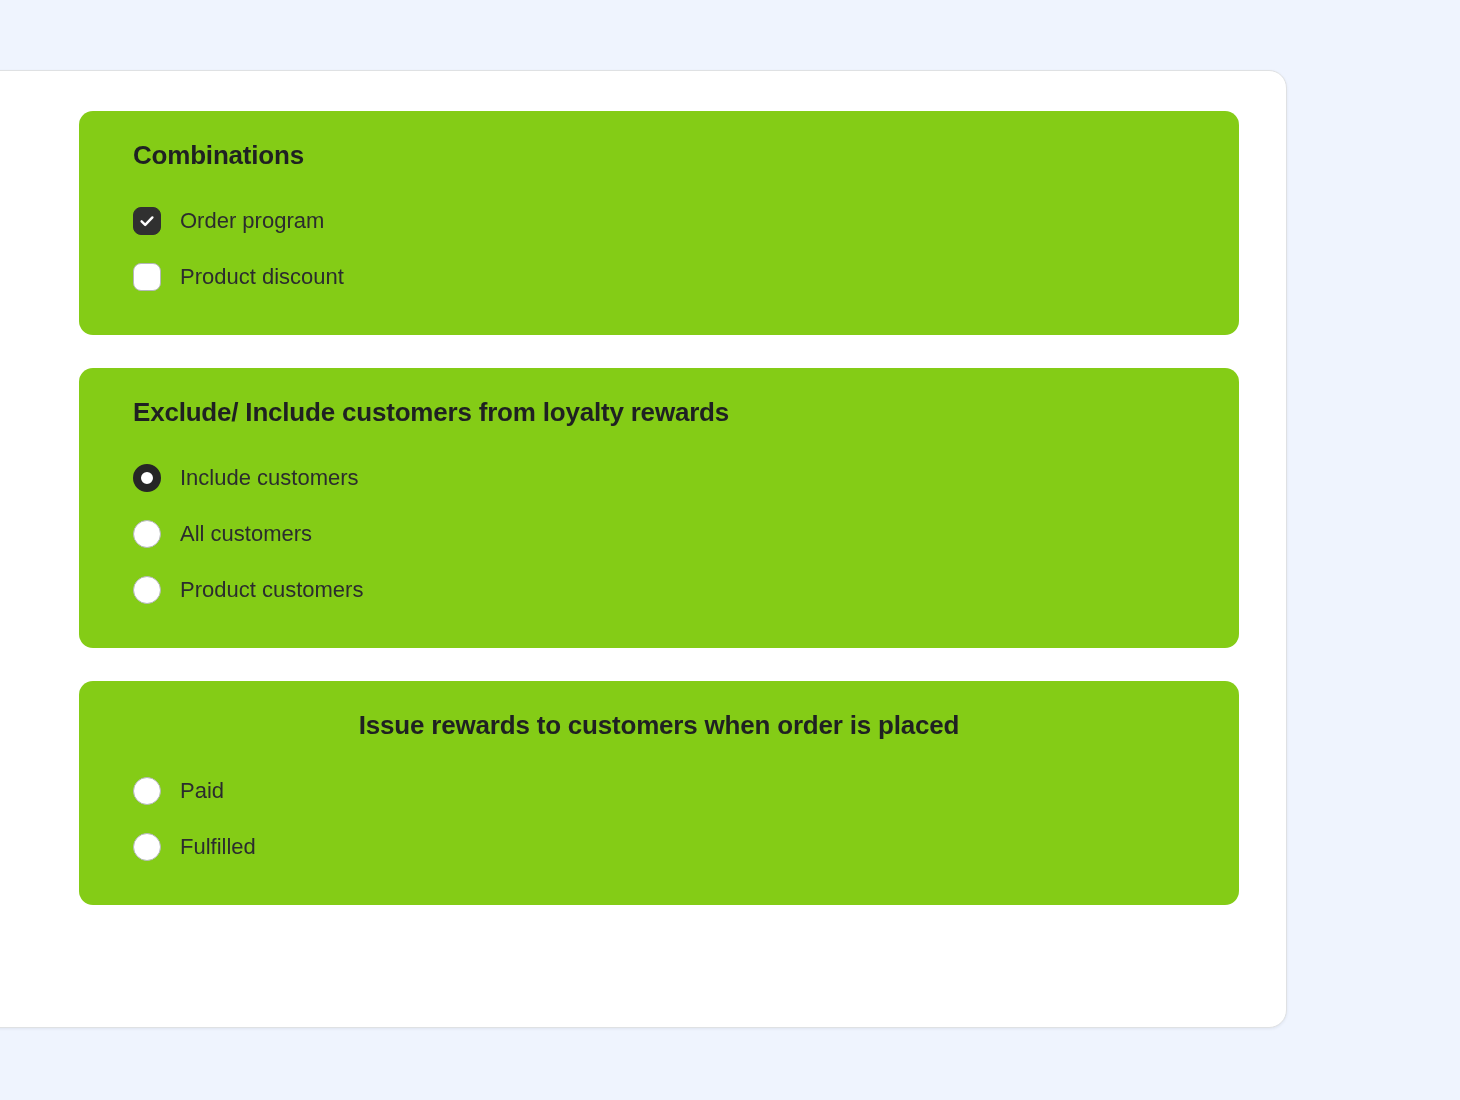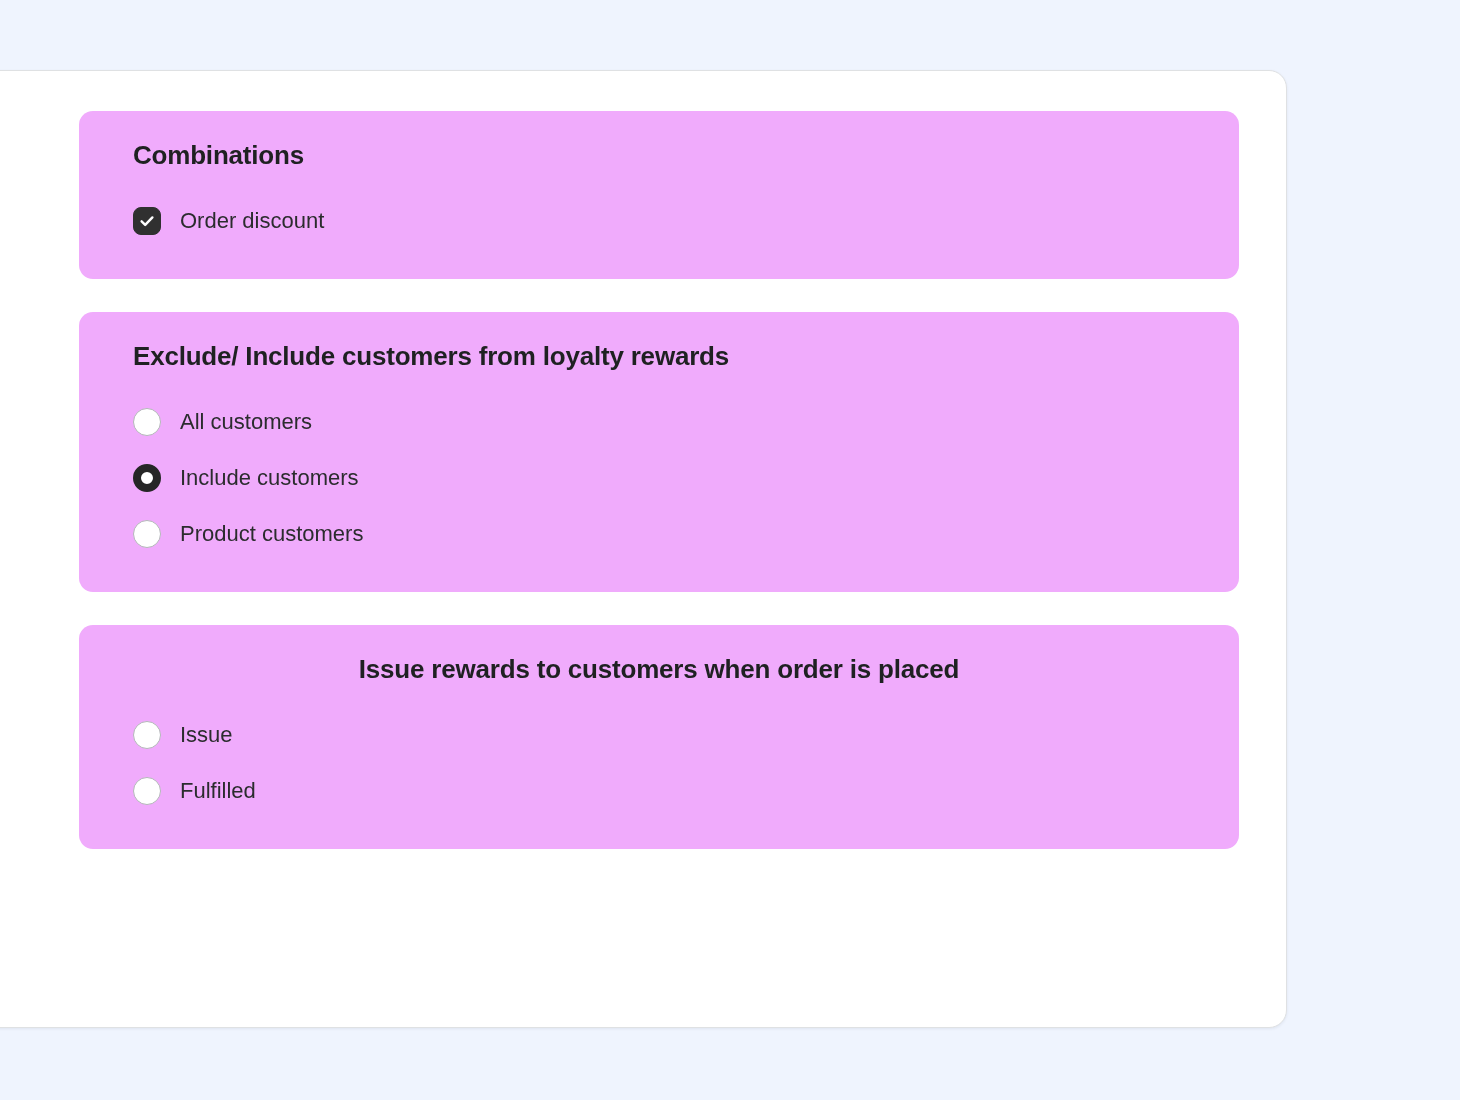--- a/index.html
+++ b/index.html
@@ -30,21 +30,21 @@
 
   .surface-inner {
     position: absolute;
     left: 118px;     
     top: 40px;       
     width: 1160px;
   }
 
   
   .panel {
-    background: #f0abfc;
+    background: #84cc16;
     border-radius: 14px;
     padding: 30px 0 30px 0;
     margin-bottom: 33px;
   }
   .panel:last-child { margin-bottom: 0; text-align: center; }
 
   .panel-title {
     font-size: 26px;
     font-weight: bold;
     color: #1f2122;
@@ -115,58 +115,64 @@
     <section class="panel">
       <h2 class="panel-title">Combinations</h2>
       <div class="options">
 
         <div class="option-row">
           <span class="checkbox checked">
             <svg class="tick" width="18" height="18" viewBox="0 0 18 18" aria-hidden="true">
               <path d="M3.6 9.3 L7.2 12.9 L14.4 5.4" fill="none" stroke="#ffffff" stroke-width="2.4" stroke-linecap="round" stroke-linejoin="round"></path>
             </svg>
           </span>
-          <span class="option-label">Order discount</span>
+          <span class="option-label">Order program</span>
         </div>
 
 
+        <div class="option-row">
+          <span class="checkbox">
+            
+          </span>
+          <span class="option-label">Product discount</span>
+        </div>
 
       </div>
     </section>
 
     <section class="panel">
       <h2 class="panel-title">Exclude/ Include customers from loyalty rewards</h2>
       <div class="options">
 
         <div class="option-row">
-          <span class="radio"></span>
-          <span class="option-label">All customers</span>
+          <span class="radio selected"></span>
+          <span class="option-label">Include customers</span>
         </div>
 
         <div class="option-row">
-          <span class="radio selected"></span>
-          <span class="option-label">Include customers</span>
+          <span class="radio"></span>
+          <span class="option-label">All customers</span>
         </div>
 
         <div class="option-row">
           <span class="radio"></span>
           <span class="option-label">Product customers</span>
         </div>
 
       </div>
     </section>
 
     <section class="panel">
       <h2 class="panel-title">Issue rewards to customers when order is placed</h2>
       <div class="options">
 
 
         <div class="option-row">
           <span class="radio"></span>
-          <span class="option-label">Issue</span>
+          <span class="option-label">Paid</span>
         </div>
 
         <div class="option-row">
           <span class="radio"></span>
           <span class="option-label">Fulfilled</span>
         </div>
 
       </div>
     </section>
 

